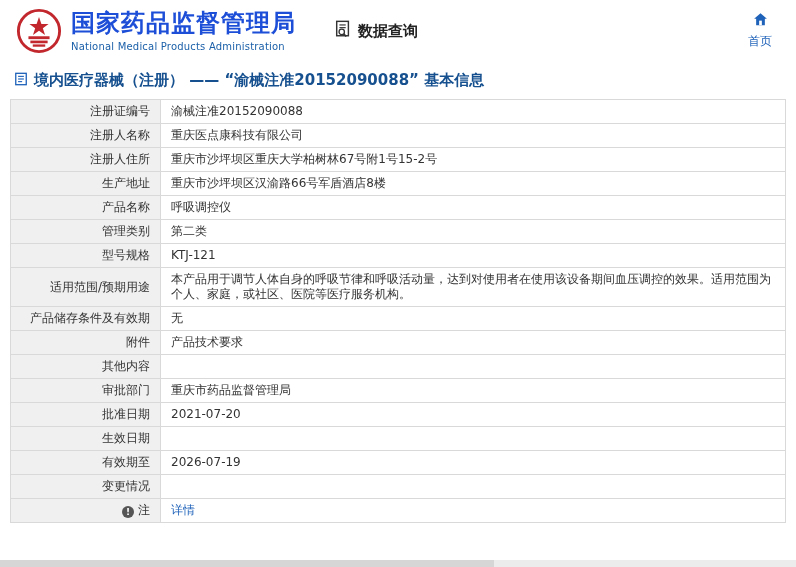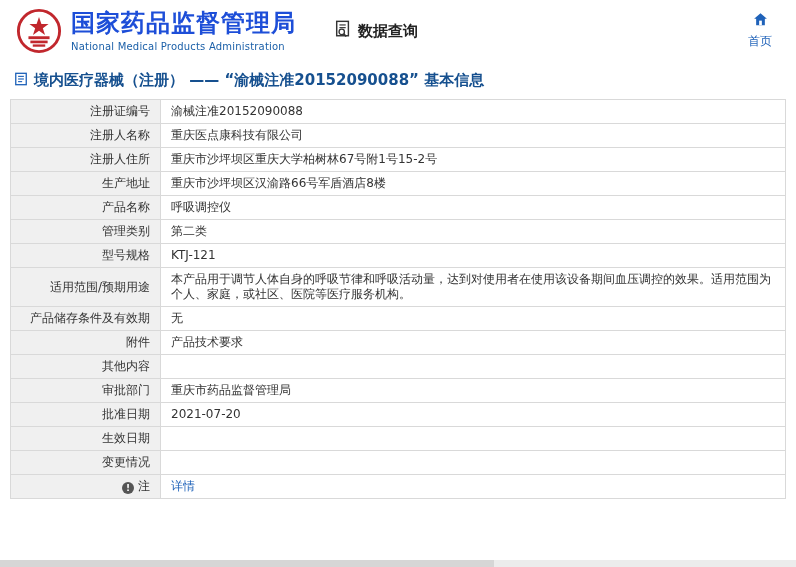--- a/index.html
+++ b/index.html
@@ -227,20 +227,24 @@
     </tr>
     <tr>
       <td class="label">批准日期</td>
       <td class="value">2021-07-20</td>
     </tr>
     <tr>
       <td class="label">生效日期</td>
       <td class="value"></td>
     </tr>
     <tr>
+      <td class="label">有效期至</td>
+      <td class="value">2026-07-19</td>
+    </tr>
+    <tr>
       <td class="label">变更情况</td>
       <td class="value"></td>
     </tr>
     <tr>
       <td class="label">
         <span class="note-icon">!</span><span>注</span>
       </td>
       <td class="value">
         <a class="detail-link">详情</a>
       </td>

